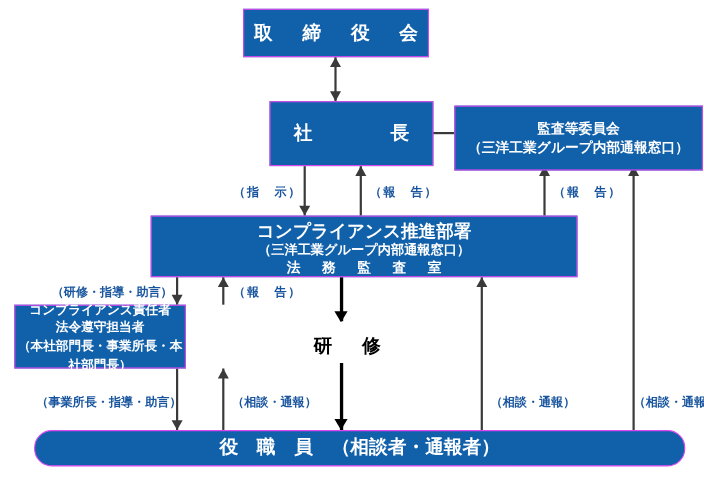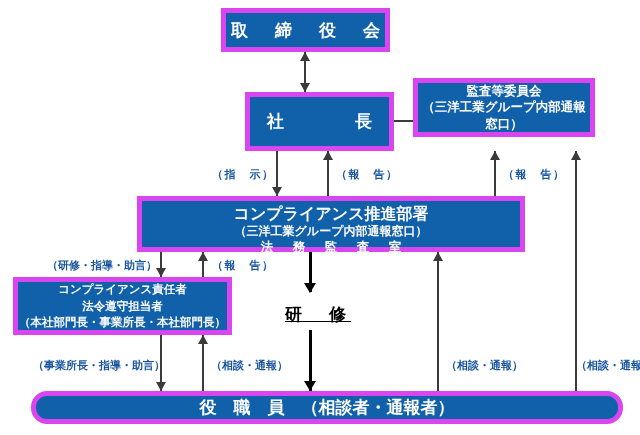--- a/index.html
+++ b/index.html
@@ -13,21 +13,21 @@
   #chart {
     position: relative;
     width: 640px;
     height: 435px;
     background: #ffffff;
     overflow: hidden;
   }
   .box {
     position: absolute;
     background: #1160aa;
-    border: 5px solid #d946ef;
+    border: 1px solid #d946ef;
     box-sizing: border-box;
     color: #ffffff;
     font-weight: bold;
     display: flex;
     flex-direction: column;
     align-items: center;
     justify-content: center;
     text-align: center;
     line-height: 1.32;
     z-index: 3;
@@ -39,35 +39,35 @@
   
   #box-board {
     left: 221px; top: 8px; width: 169px; height: 44px;
     font-size: 17px; letter-spacing: 5px; text-indent: 5px;
   }
   #box-president {
     left: 245px; top: 92px; width: 149px; height: 59px;
     font-size: 17px; letter-spacing: 5px; text-indent: 5px;
   }
   #box-audit {
-    left: 413px; top: 78px; width: 182px; height: 59px;
+    left: 413px; top: 96px; width: 226px; height: 59px;
     font-size: 12.5px;
   }
   #box-audit .l1 { font-size: 12.5px; }
   #box-audit .l2 { font-size: 12.5px; }
   #box-compliance {
     left: 137px; top: 196px; width: 388px; height: 56px;
     justify-content: flex-start;
     padding-top: 3px;
   }
   #box-compliance .l1 { font-size: 16px; line-height: 1.22; }
   #box-compliance .l2 { font-size: 12px; line-height: 1.3; }
   #box-compliance .l3 { font-size: 12.5px; letter-spacing: 3.5px; text-indent: 3.5px; line-height: 1.3; }
   #box-officer {
-    left: 13px; top: 277px; width: 219px; height: 58px;
+    left: 13px; top: 277px; width: 156px; height: 58px;
     font-size: 11.5px;
   }
   #box-officer .l1,
   #box-officer .l2,
   #box-officer .l3 { font-size: 11.5px; line-height: 1.45; }
   #box-employees {
     left: 31px; top: 391px; width: 592px; height: 33px;
     font-size: 17px;
     border-radius: 16px;
   }
@@ -212,15 +212,15 @@
   <div class="elabel sp" style="left:503px; top:167px;">（報　告）</div>
 
   <div class="elabel" style="left:47px; top:258px;">（研修・指導・助言）</div>
   <div class="elabel sp" style="left:212px; top:258px;">（報　告）</div>
 
   <div class="elabel" style="left:33px; top:358px;">（事業所長・指導・助言）</div>
   <div class="elabel" style="left:211px; top:358px;">（相談・通報）</div>
   <div class="elabel" style="left:446px; top:358px;">（相談・通報）</div>
   <div class="elabel" style="left:576px; top:358px;">（相談・通報）</div>
 
-  <div id="label-training" style="left:285px; top:303px;text-decoration:underline;">研　修</div>
+  <div id="label-training" style="left:285px; top:303px;">研　修</div>
 
 </div>
 
 </body></html>

